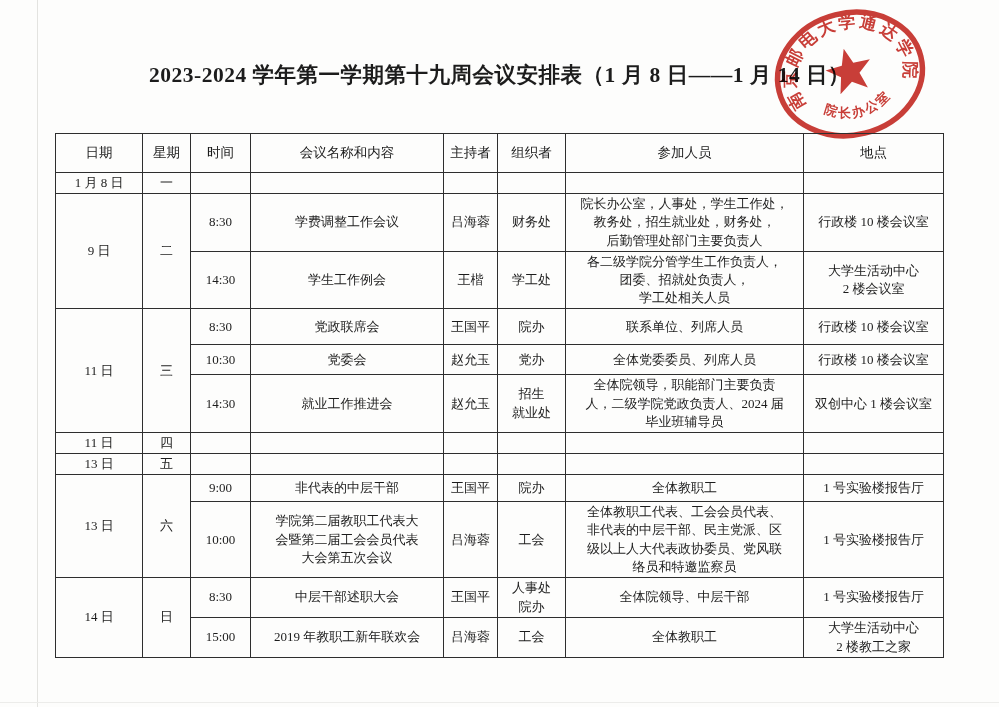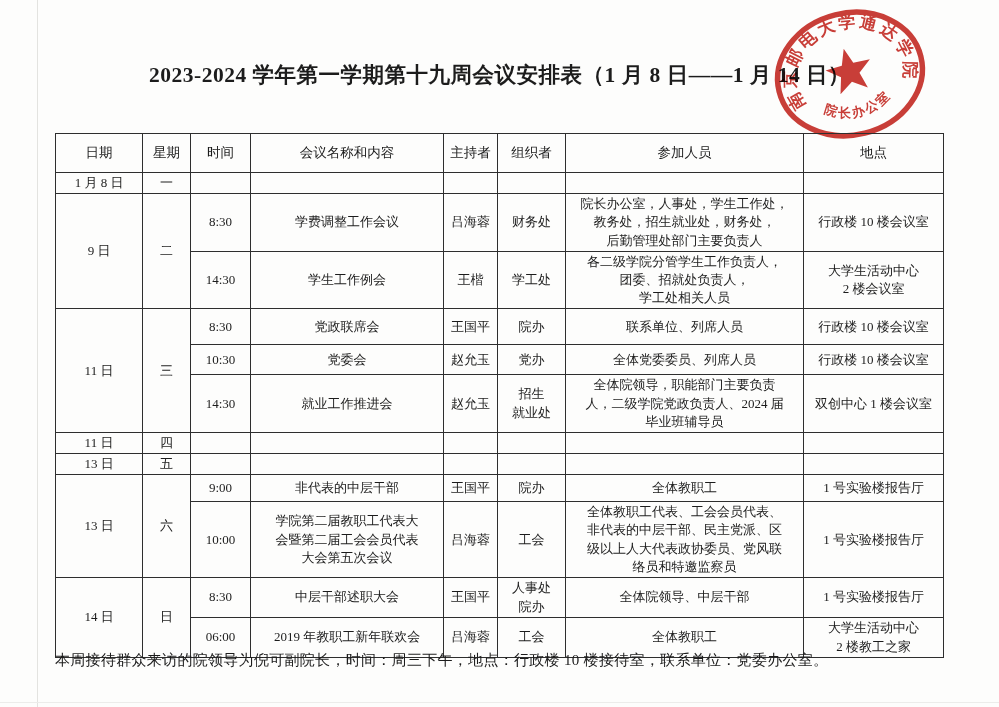--- a/index.html
+++ b/index.html
@@ -233,26 +233,25 @@
         <td rowspan="2">日</td>
         <td class="time-cell">8:30</td>
         <td>中层干部述职大会</td>
         <td>王国平</td>
         <td>人事处
 院办</td>
         <td>全体院领导、中层干部</td>
         <td>1 号实验楼报告厅</td>
       </tr>
       <tr style="height:40px">
-        <td class="time-cell">06:00</td>
+        <td class="time-cell">15:00</td>
         <td>2019 年教职工新年联欢会</td>
         <td>吕海蓉</td>
         <td>工会</td>
         <td>全体教职工</td>
         <td>大学生活动中心
 2 楼教工之家</td>
       </tr>
     </tbody>
   </table>
 
-  <div class="footer-note">本周接待群众来访的院领导为倪可副院长，时间：周三下午，地点：行政楼 10 楼接待室，联系单位：党委办公室。</div>
 
 </div>
 
 </body></html>

